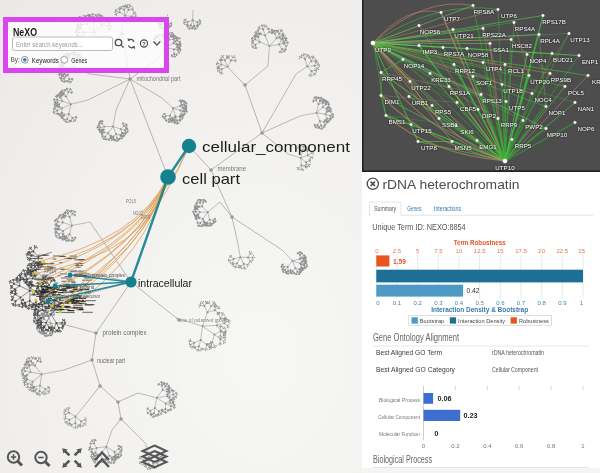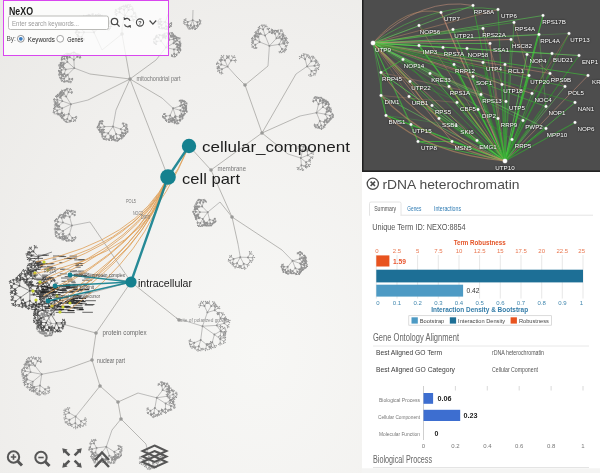--- a/index.html
+++ b/index.html
@@ -432,21 +432,21 @@
       <text x="93.4" y="276" font-size="6" text-anchor="middle" fill="#777">0.2</text>
       <text x="125.3" y="276" font-size="6" text-anchor="middle" fill="#777">0.4</text>
       <text x="157.2" y="276" font-size="6" text-anchor="middle" fill="#777">0.6</text>
       <text x="189.1" y="276" font-size="6" text-anchor="middle" fill="#777">0.8</text>
       <text x="221.0" y="276" font-size="6" text-anchor="middle" fill="#777">1</text>
       <text x="11" y="290.5" font-size="11" textLength="59" lengthAdjust="spacingAndGlyphs" fill="#666">Biological Process</text>
       <line x1="11" y1="295.5" x2="227" y2="295.5" stroke="#ddd" stroke-width="0.8"></line>
       <rect x="0" y="296.3" width="238" height="4.7" fill="#f4f4f3"></rect>
     </svg>
 
-<div style="position:absolute;left:3px;top:0;width:166px;height:56px;background:rgba(255,255,255,0.78);border:1px solid #d946ef;">
+<div style="position:absolute;left:3px;top:17px;width:166px;height:56px;background:rgba(255,255,255,0.78);border:5px solid #d946ef;">
 <svg width="166" height="56" viewBox="0 0 166 56" font-family="&quot;Liberation Sans&quot;,sans-serif">
 <text x="5" y="13.5" font-size="11" font-weight="bold" textLength="24" lengthAdjust="spacingAndGlyphs" fill="#1a1a1a">NeXO</text>
 <rect x="4.5" y="15" width="100" height="13.5" fill="#fff" stroke="#bbbbb8" stroke-width="1" rx="2"></rect>
 <text x="8" y="24.6" font-size="7.5" textLength="67" lengthAdjust="spacingAndGlyphs" fill="#9a9a9a">Enter search keywords...</text>
 <g stroke="#4a4a4a" fill="none" stroke-width="1.3">
 <circle cx="110.5" cy="20.5" r="3.2"></circle>
           <path d="M112.9 22.9L115.6 25.6"></path>
 <path d="M120 18.7a3.4 3.4 0 0 1 6 1.2M126.5 24.5a3.4 3.4 0 0 1 -6 -1.2" stroke-width="1.2"></path>
 <path d="M119.5 16l0.6 3l2.8-0.9zM127.1 27l-0.6-3l-2.8 0.9z" fill="#4a4a4a" stroke="none"></path>
 <circle cx="136" cy="21.5" r="3.6" stroke-width="1.1"></circle>

